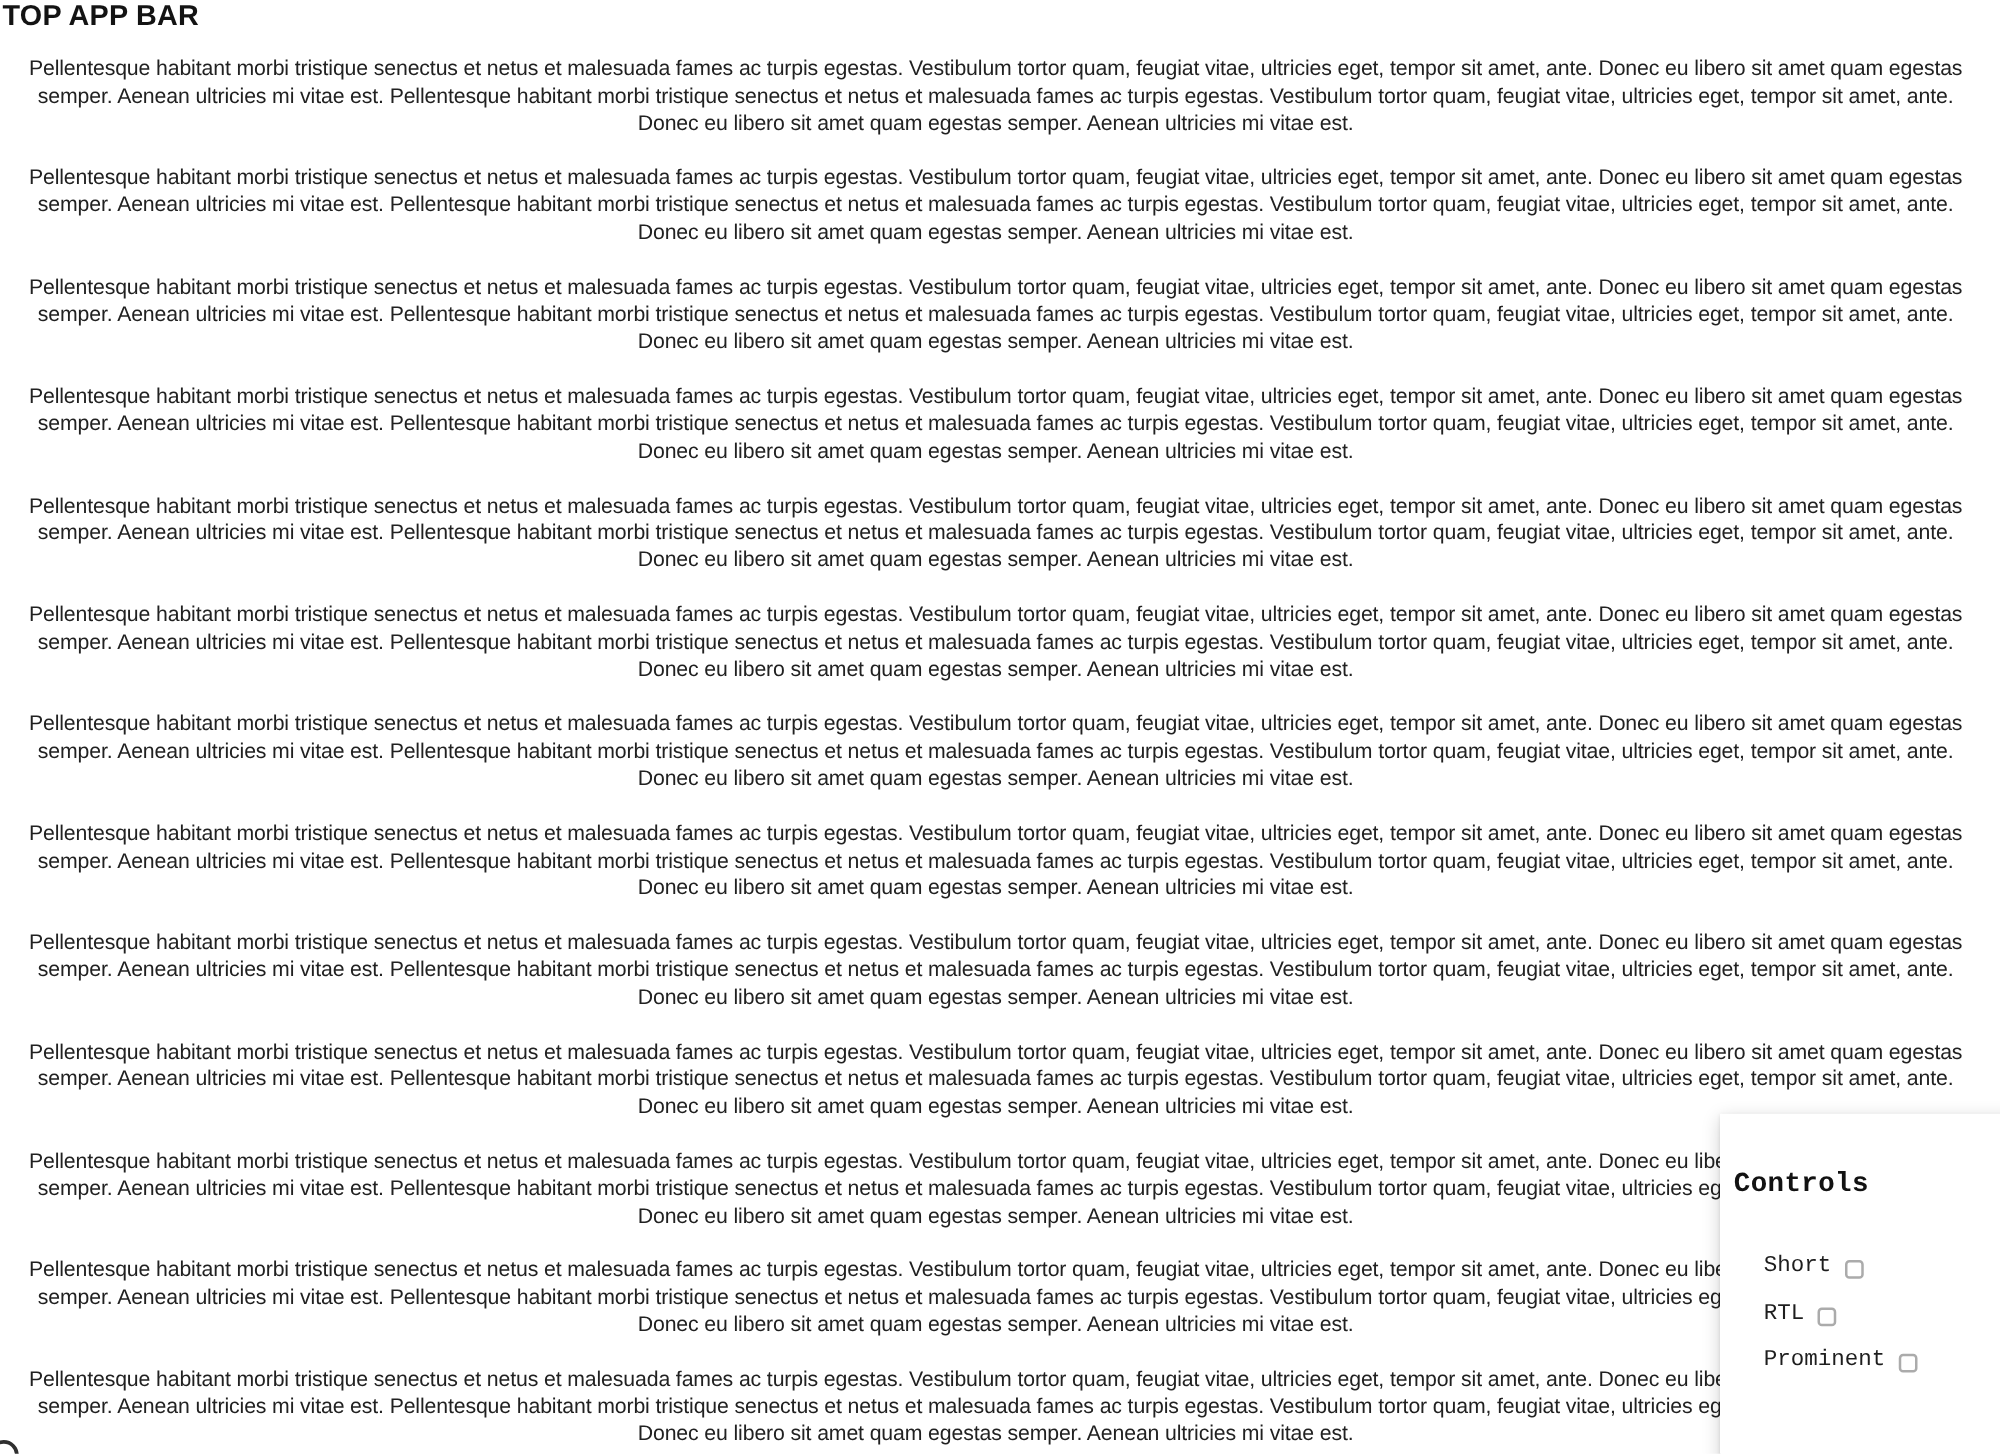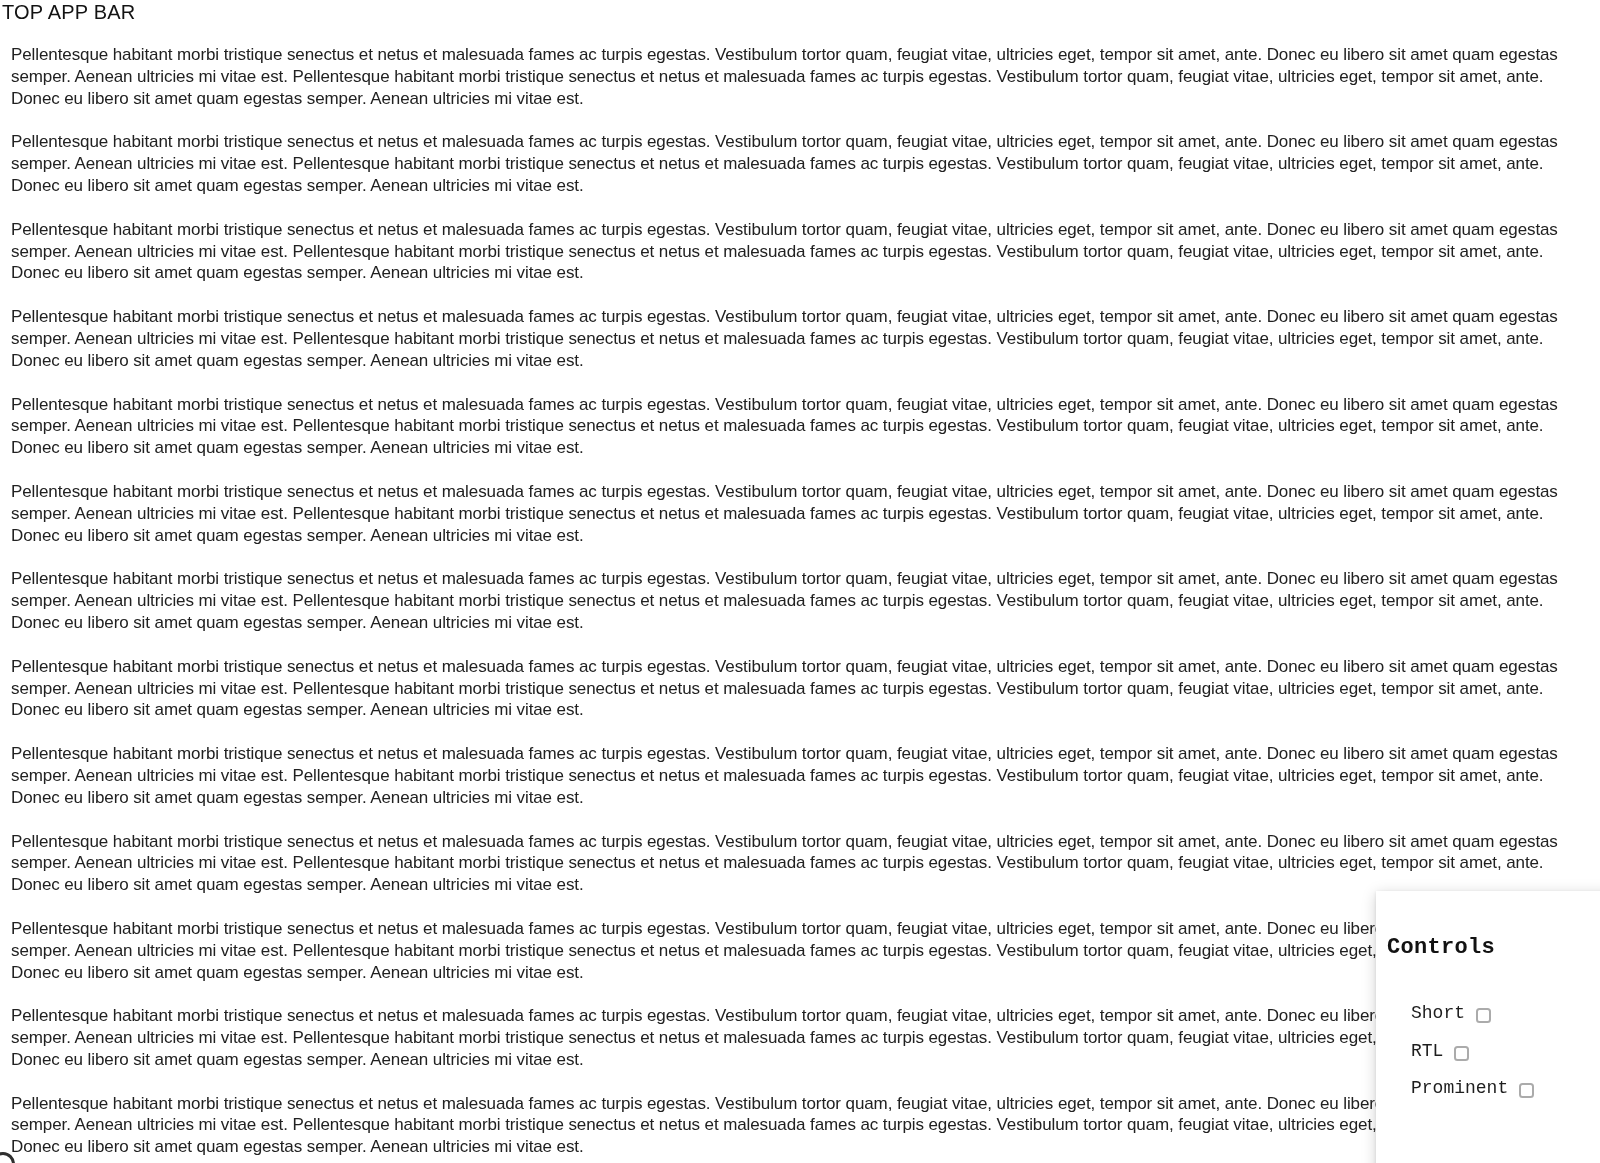--- a/index.html
+++ b/index.html
@@ -14,25 +14,26 @@
   *{box-sizing:border-box;}
   html,body{margin:0;padding:0;}
   body{
     width:1600px;height:1163px;
     background:var(--page-bg);
     font-family:"Liberation Sans","DejaVu Sans",sans-serif;
     overflow:hidden;position:relative;
   }
   .page-title{
     margin:0;padding:2px 2px 0 2px;
-    font-size:20px;line-height:21px;font-weight:400;
+    font-size:23px;line-height:21px;font-weight:700;
     letter-spacing:0.2px;color:var(--title-text);
   }
   .content{
     padding:0 18px 0 11px;
+    text-align:center;
   }
   .content p.para{
     font-size:17px;line-height:21.8px;
     letter-spacing:-0.1px;
     color:var(--body-text);
     margin:22px 0;
   }
   .content p.para:first-child{margin-top:21px;}
 
   

